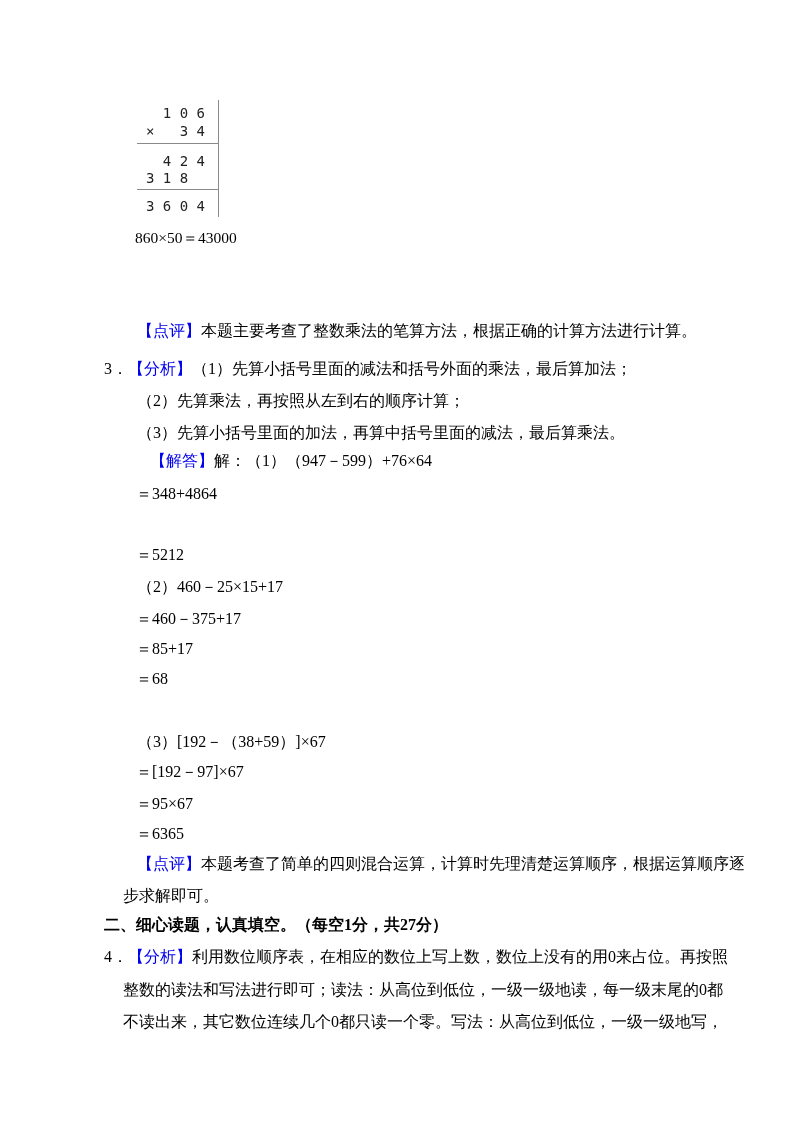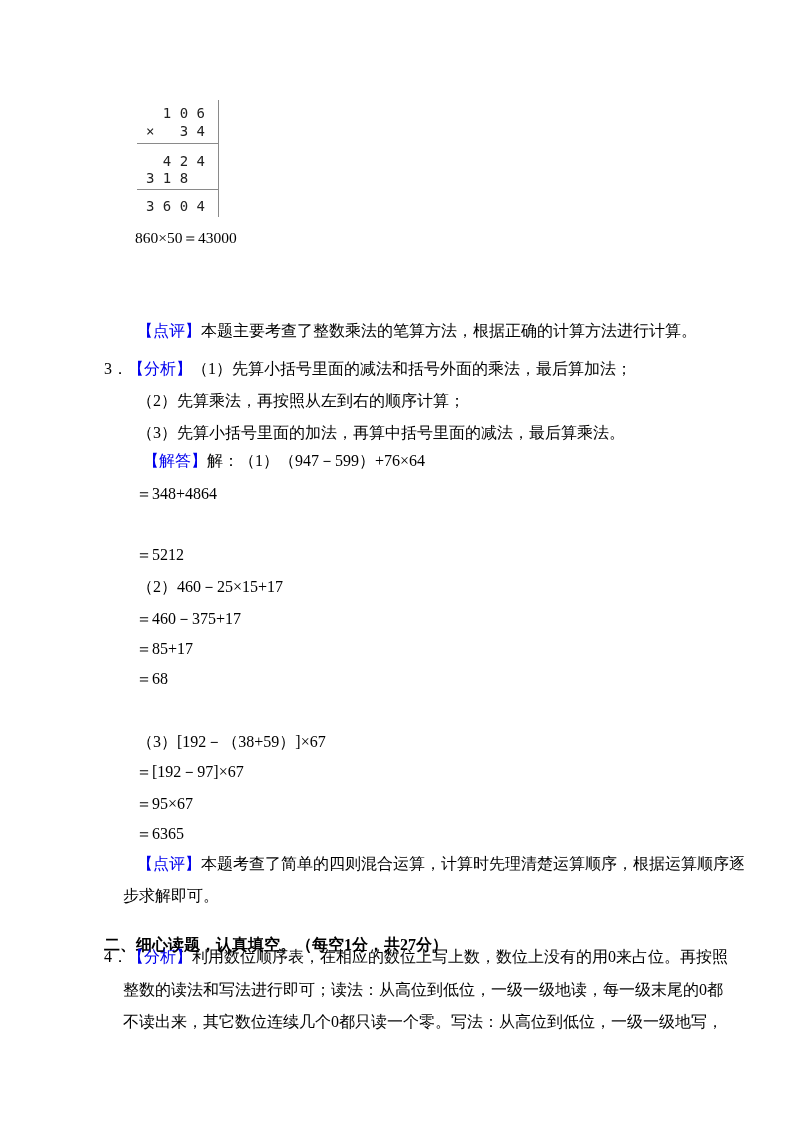--- a/index.html
+++ b/index.html
@@ -12,21 +12,21 @@
     color:#000000;
   }
   .line{
     position:absolute;
     white-space:nowrap;
     font-size:16px;
     line-height:1.15;
     color:#000000;
   }
   .line .label{color:#0000ee;}
-  .line.bold{font-weight:bold;margin-top:20px;}
+  .line.bold{font-weight:bold;}
   .eq{position:absolute;left:135px;top:228px;font-size:15.5px;white-space:nowrap;}
   
   .fig{
     position:absolute;
     font-family:"DejaVu Sans Mono",monospace;
     color:#222222;
     border-right:1px solid #8a8a8a;
   }
   .fig .row{white-space:pre;}
   .fig .rule{border-top:1px solid #8a8a8a;width:100%;}
@@ -60,21 +60,21 @@
   </div>
 
   <div class="eq">860×50＝43000</div>
 
 
   <div id="lines">
       <div class="line" style="left: 137px; top: 322px;"><span class="label">【点评】</span><span>本题主要考查了整数乘法的笔算方法，根据正确的计算方法进行计算。</span></div>
       <div class="line" style="left: 104px; top: 360px;"><span>3．</span><span class="label">【分析】</span><span>（1）先算小括号里面的减法和括号外面的乘法，最后算加法；</span></div>
       <div class="line" style="left: 137px; top: 392px; text-align: right;"><span>（2）先算乘法，再按照从左到右的顺序计算；</span></div>
       <div class="line" style="left: 137px; top: 424px;"><span>（3）先算小括号里面的加法，再算中括号里面的减法，最后算乘法。</span></div>
-      <div class="line" style="left: 143px; top: 452px;"><span class="label">【解答】</span><span>解：（1）（947－599）+76×64</span></div>
+      <div class="line" style="left: 150px; top: 452px;"><span class="label">【解答】</span><span>解：（1）（947－599）+76×64</span></div>
       <div class="line" style="left: 136px; top: 485px;"><span>＝348+4864</span></div>
       <div class="line" style="left: 136px; top: 546px;"><span>＝5212</span></div>
       <div class="line" style="left: 137px; top: 578px; font-family: Liberation Serif, serif;"><span>（2）460－25×15+17</span></div>
       <div class="line" style="left: 136px; top: 610px;"><span>＝460－375+17</span></div>
       <div class="line" style="left: 136px; top: 640px;"><span>＝85+17</span></div>
       <div class="line" style="left: 136px; top: 670px;"><span>＝68</span></div>
       <div class="line" style="left: 137px; top: 733px;"><span>（3）[192－（38+59）]×67</span></div>
       <div class="line" style="left: 136px; top: 763px;"><span>＝[192－97]×67</span></div>
       <div class="line" style="left: 136px; top: 795px;"><span>＝95×67</span></div>
       <div class="line" style="left: 136px; top: 825px;"><span>＝6365</span></div>

